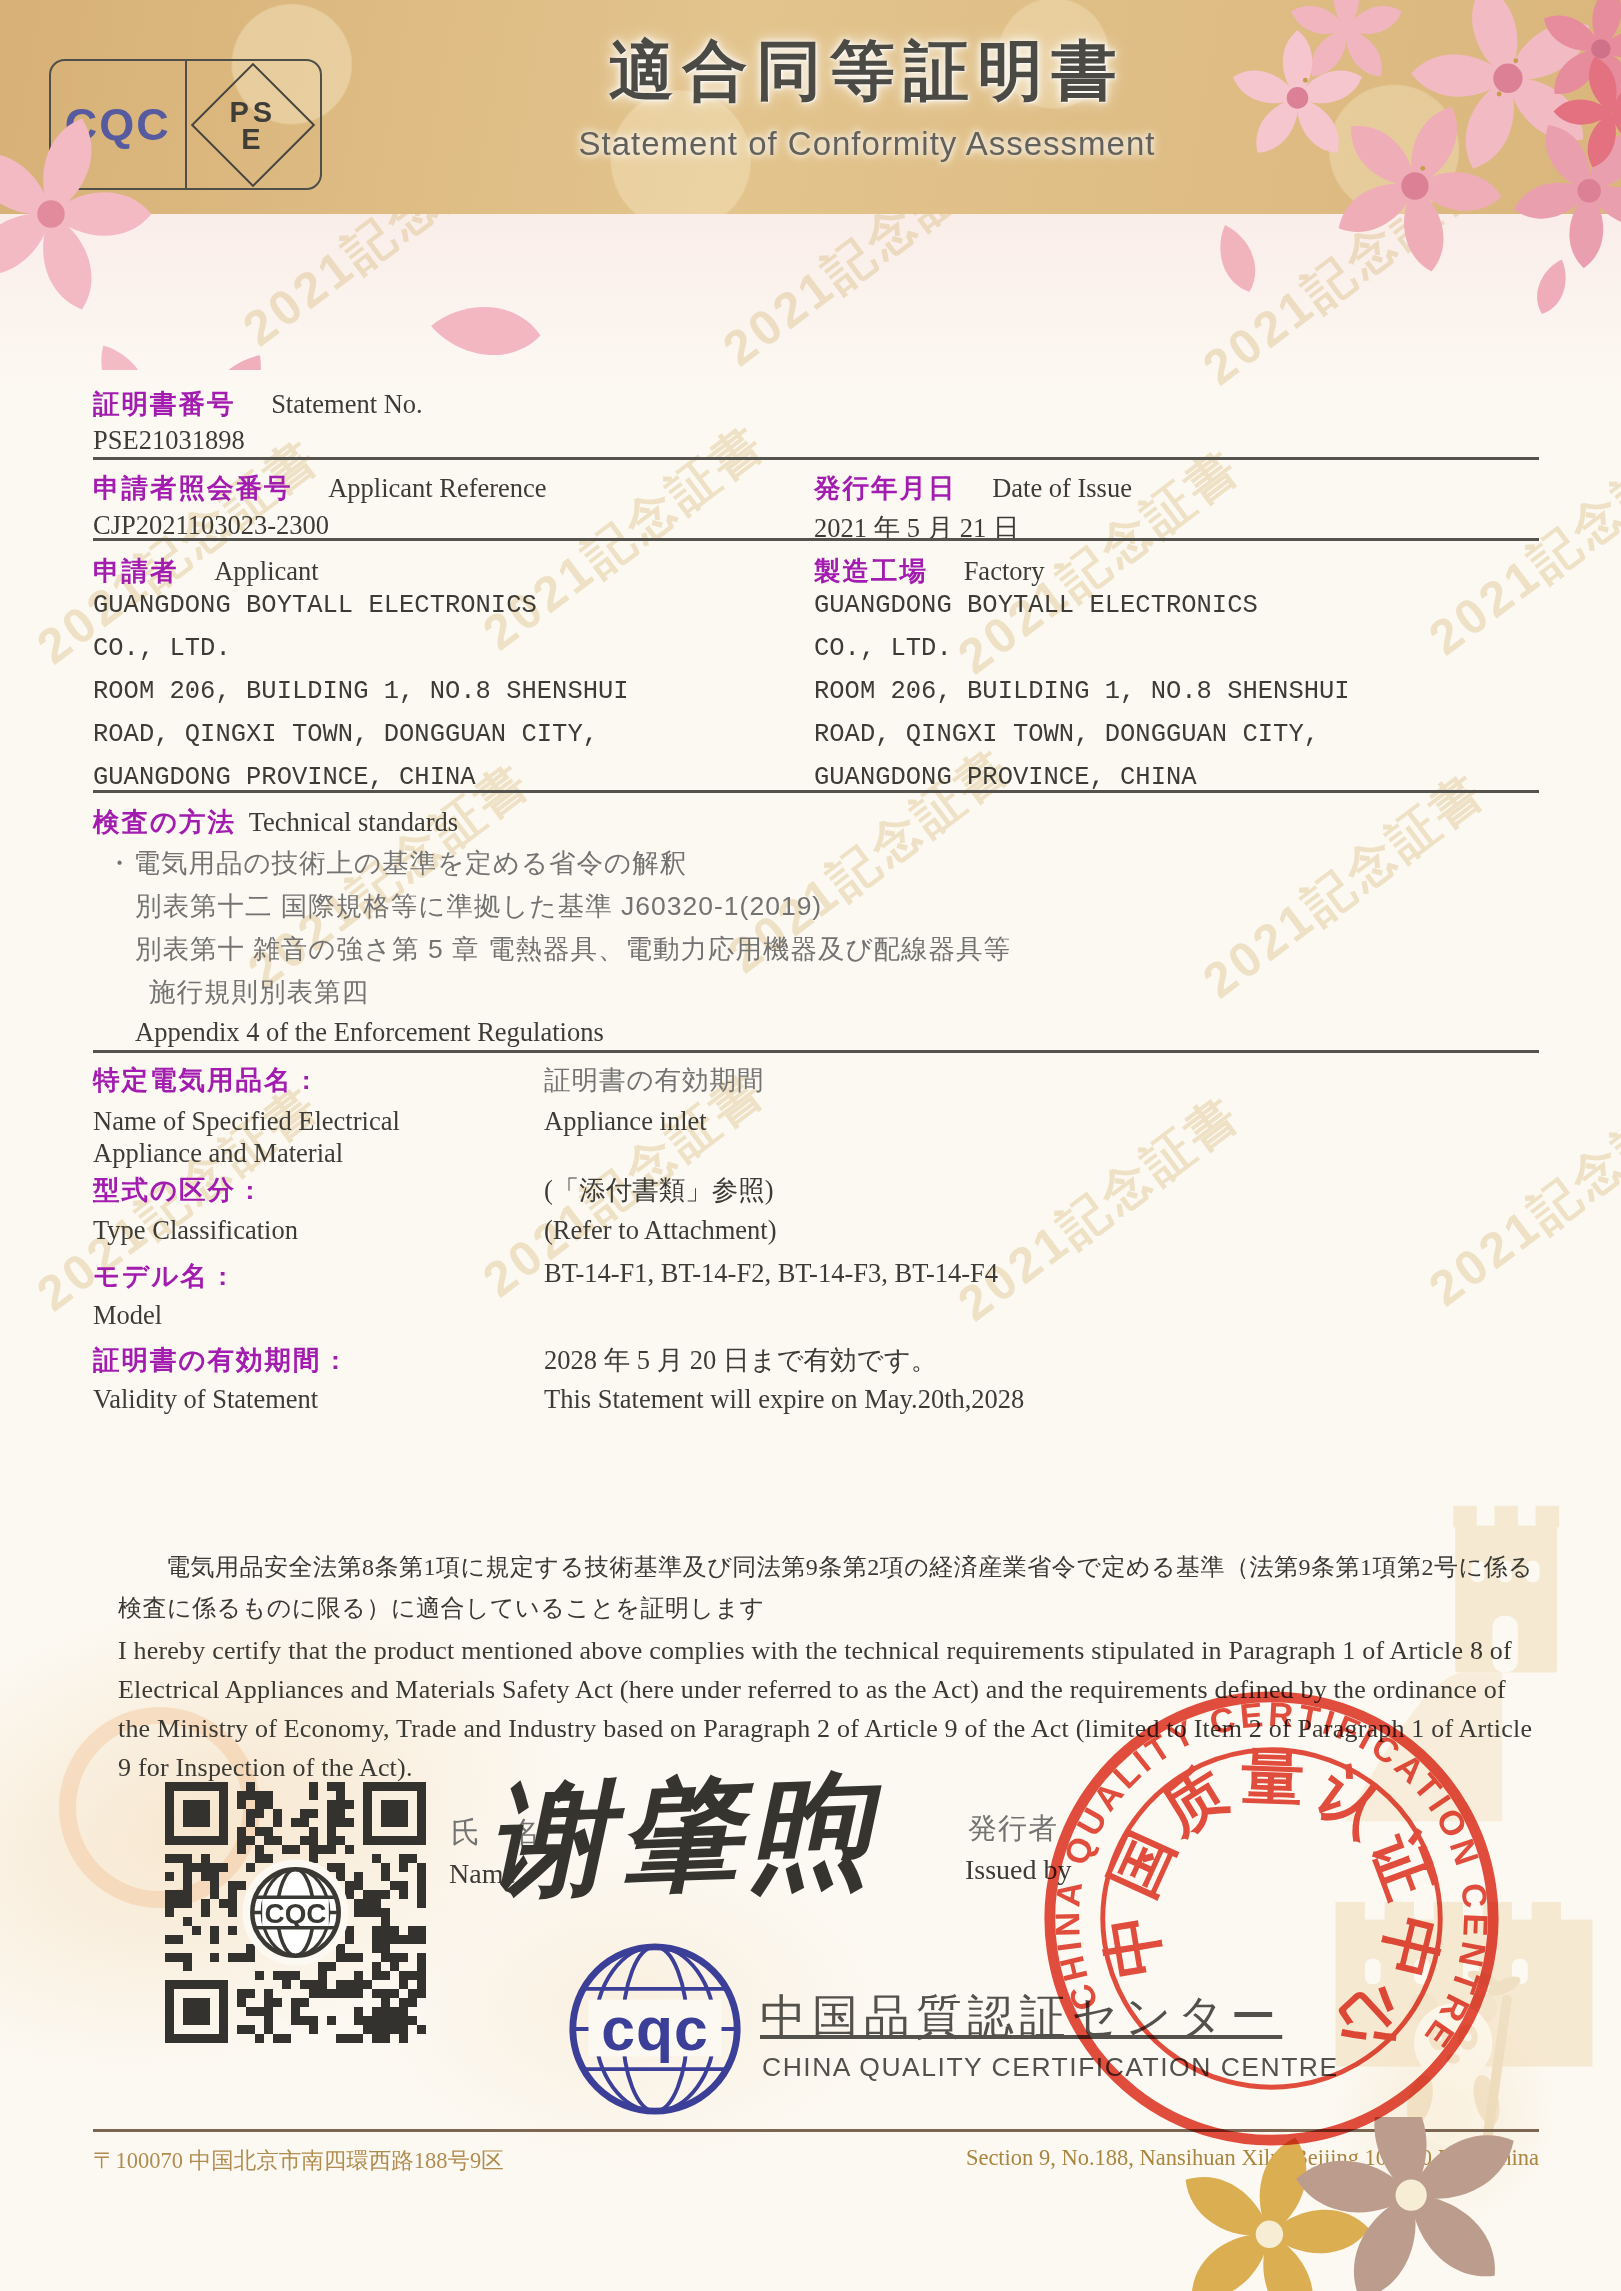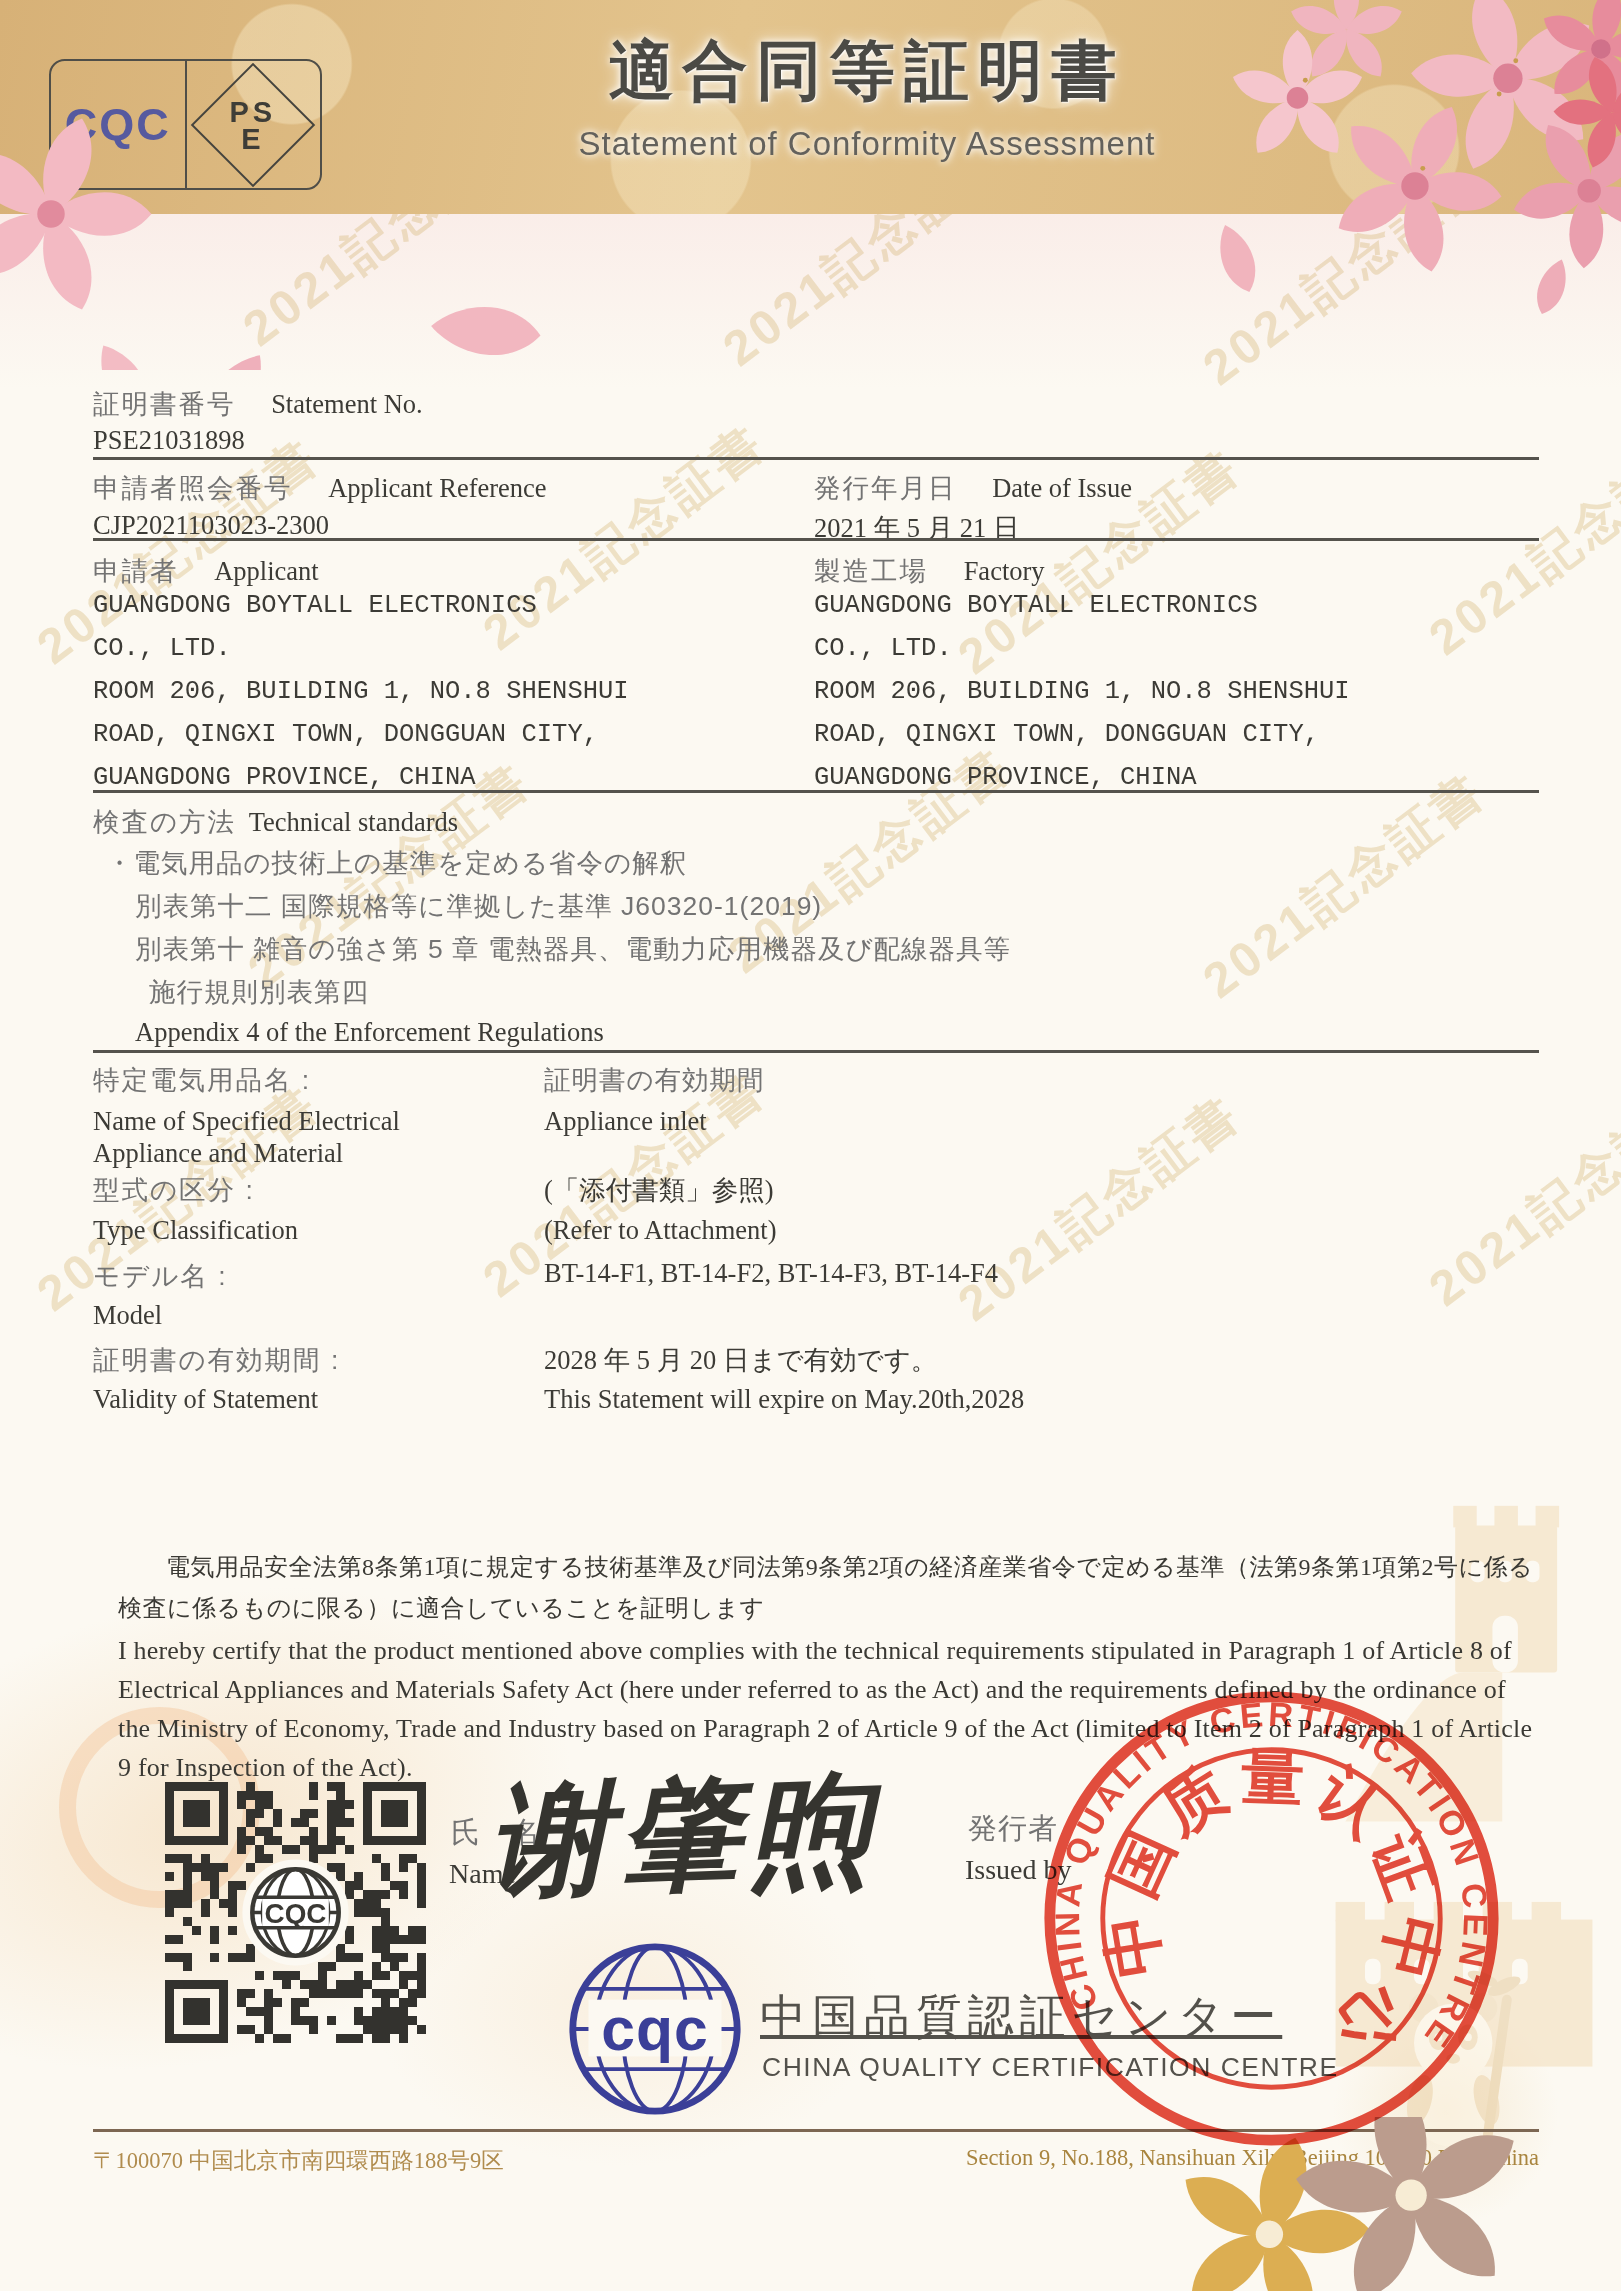--- a/index.html
+++ b/index.html
@@ -25,21 +25,21 @@
   .diamond-text{transform:rotate(-45deg);display:flex;flex-direction:column;align-items:center;
     font-family:"Liberation Sans",sans-serif;font-weight:700;font-size:29px;line-height:26.5px;
     color:#3e3d37;letter-spacing:3.9px;}
   .title-jp{position:absolute;left:524px;top:27.4px;width:686px;text-align:center;z-index:3;
     font-size:65px;letter-spacing:8.8px;color:#4b4a45;font-weight:600;
     text-shadow:0 0 7.8px #fff,0 0 15.7px rgba(255,255,255,.85),1px 1px 1px rgba(255,255,255,.7);}
   .subtitle-en{position:absolute;left:524px;top:125px;width:686px;text-align:center;z-index:3;
     font-family:"Liberation Sans",sans-serif;font-size:33px;color:#63615c;letter-spacing:1px;
     text-shadow:0 0 5.9px #fff,0 0 11.8px rgba(255,255,255,.9);}
   
-  .jl{font-family:"Liberation Sans",sans-serif;font-weight:400;color:#737373;letter-spacing:2px;}
+  .jl{font-family:"Liberation Sans",sans-serif;font-weight:700;color:#a21caf;letter-spacing:2px;}
   .jm{font-family:"Liberation Sans",sans-serif;font-weight:500;color:#737373;letter-spacing:1px;}
   .ser{font-family:"Liberation Serif",serif;color:#3c3b36;}
   .row{position:absolute;z-index:4;font-size:26.5px;white-space:nowrap;}
   .pair .en{margin-left:29px;}
   .hr{position:absolute;left:93px;width:1446px;height:2.9px;background:#55534d;z-index:4;}
   .addr{position:absolute;z-index:4;font-size:25.5px;line-height:43px;white-space:nowrap;font-family:Liberation Mono, monospace;}
   
   .wm{position:absolute;z-index:1;font-family:"Liberation Sans",sans-serif;font-weight:600;
     font-size:49px;letter-spacing:3.9px;color:rgba(206,170,94,.30);transform:rotate(-37deg);white-space:nowrap;}
   

